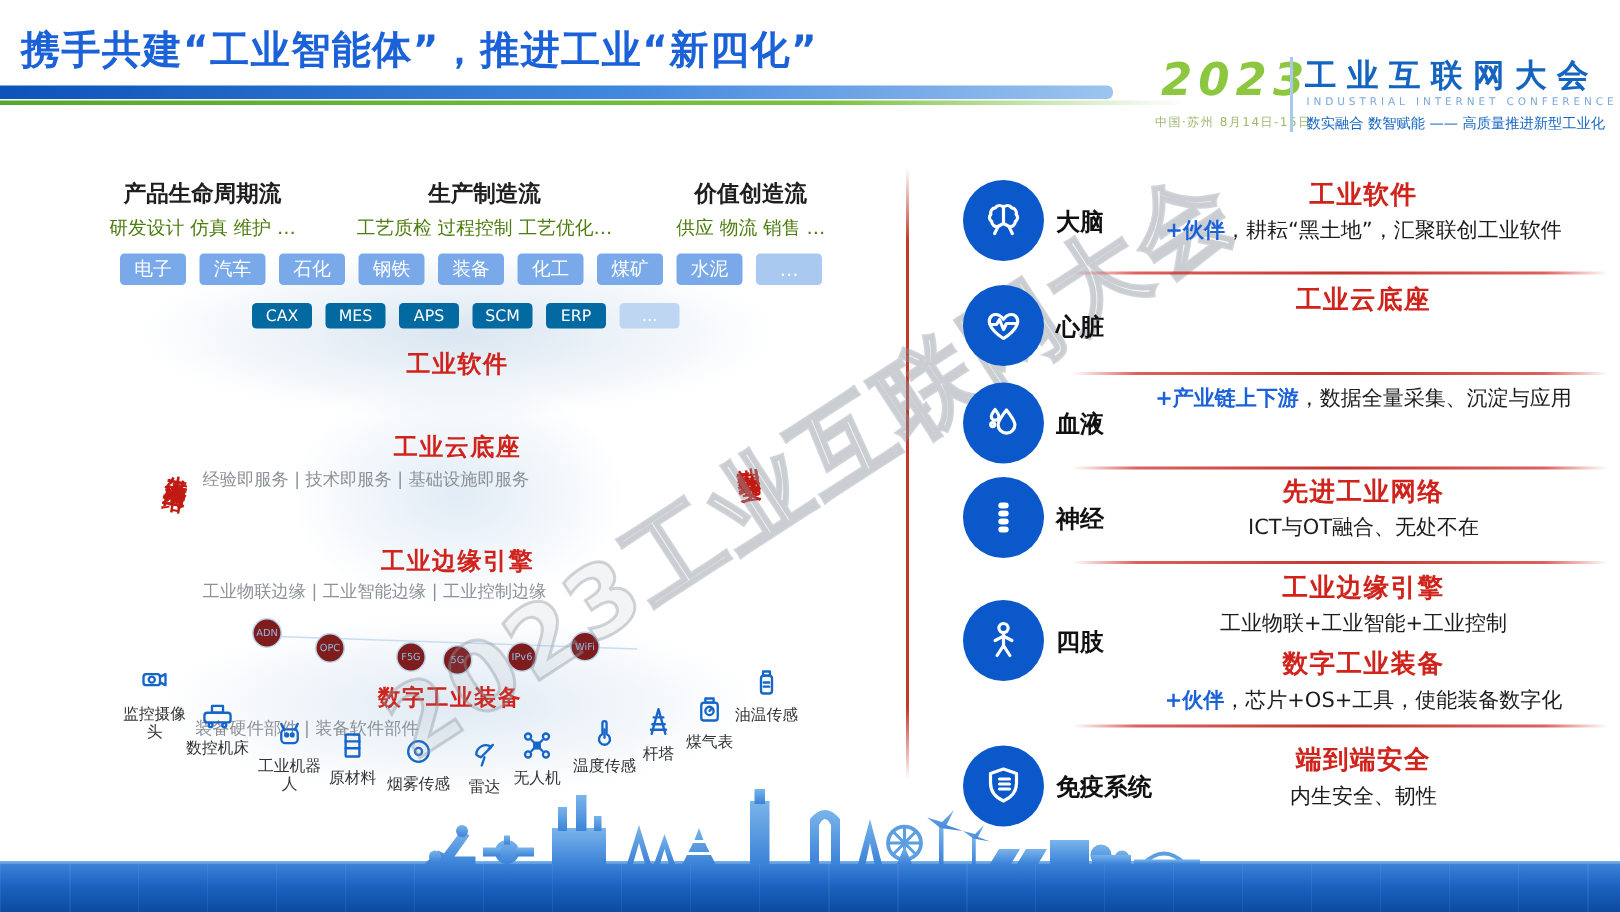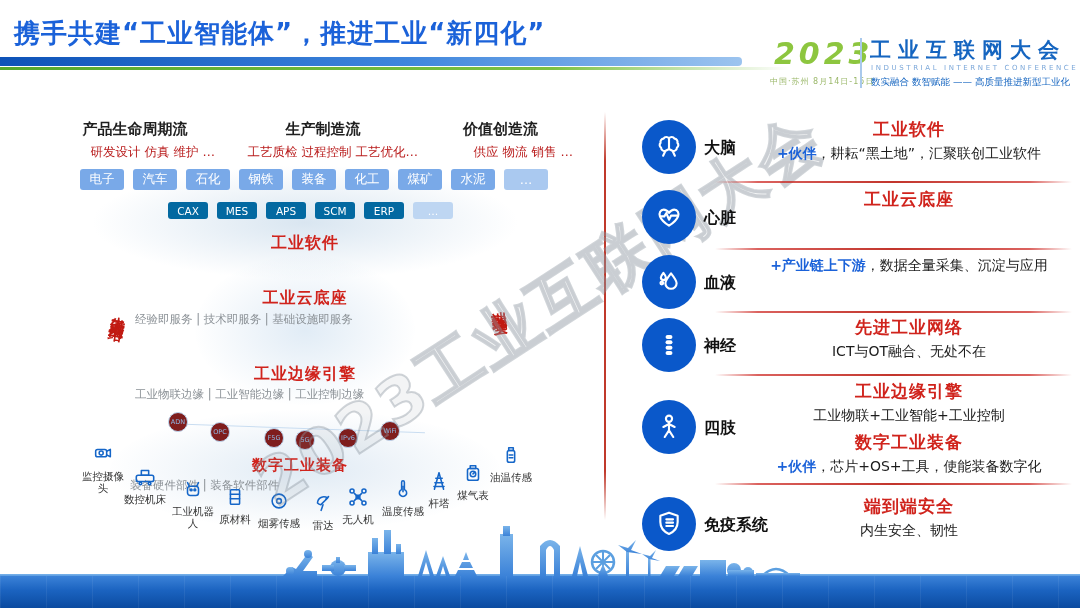--- a/index.html
+++ b/index.html
@@ -35,21 +35,21 @@
   .fun1 { left:90px; top:165px; width:430px; height:115px;
     background:radial-gradient(ellipse at center, rgba(186,209,229,.55) 0%, rgba(255,255,255,0) 70%); }
   .fun2 { left:195px; top:255px; width:220px; height:150px;
     background:radial-gradient(ellipse at center, rgba(200,220,238,.55) 0%, rgba(255,255,255,0) 72%); }
   .fun3 { left:110px; top:410px; width:390px; height:120px;
     background:radial-gradient(ellipse at center, rgba(193,214,233,.5) 0%, rgba(255,255,255,0) 72%); }
 
   
   .flow { position:absolute; text-align:center; z-index:2; }
   .flow-title { font-size:15px; font-weight:bold; color:#1f1f1f; }
-  .flow-items { font-size:12.5px; color:#b91c1c; margin-top:5px; white-space:nowrap;text-align:right; }
+  .flow-items { font-size:12.5px; color:#4d7c0f; margin-top:5px; white-space:nowrap; }
   .flow1 { left:55px;  top:120px; width:160px; }
   .flow2 { left:228px; top:120px; width:190px; }
   .flow3 { left:428px; top:120px; width:145px; }
 
   .chips { position:absolute; display:flex; gap:9px; z-index:2; }
   .chips-industries { left:80px; top:169px; }
   .chips-software { left:168px; top:202px; }
   .chip { display:flex; align-items:center; justify-content:center;
     width:44px; height:21px; background:#79a9e8; color:#ffffff; font-size:12.5px; border-radius:3px; }
   .chip.last { background:#aac9f0; }

